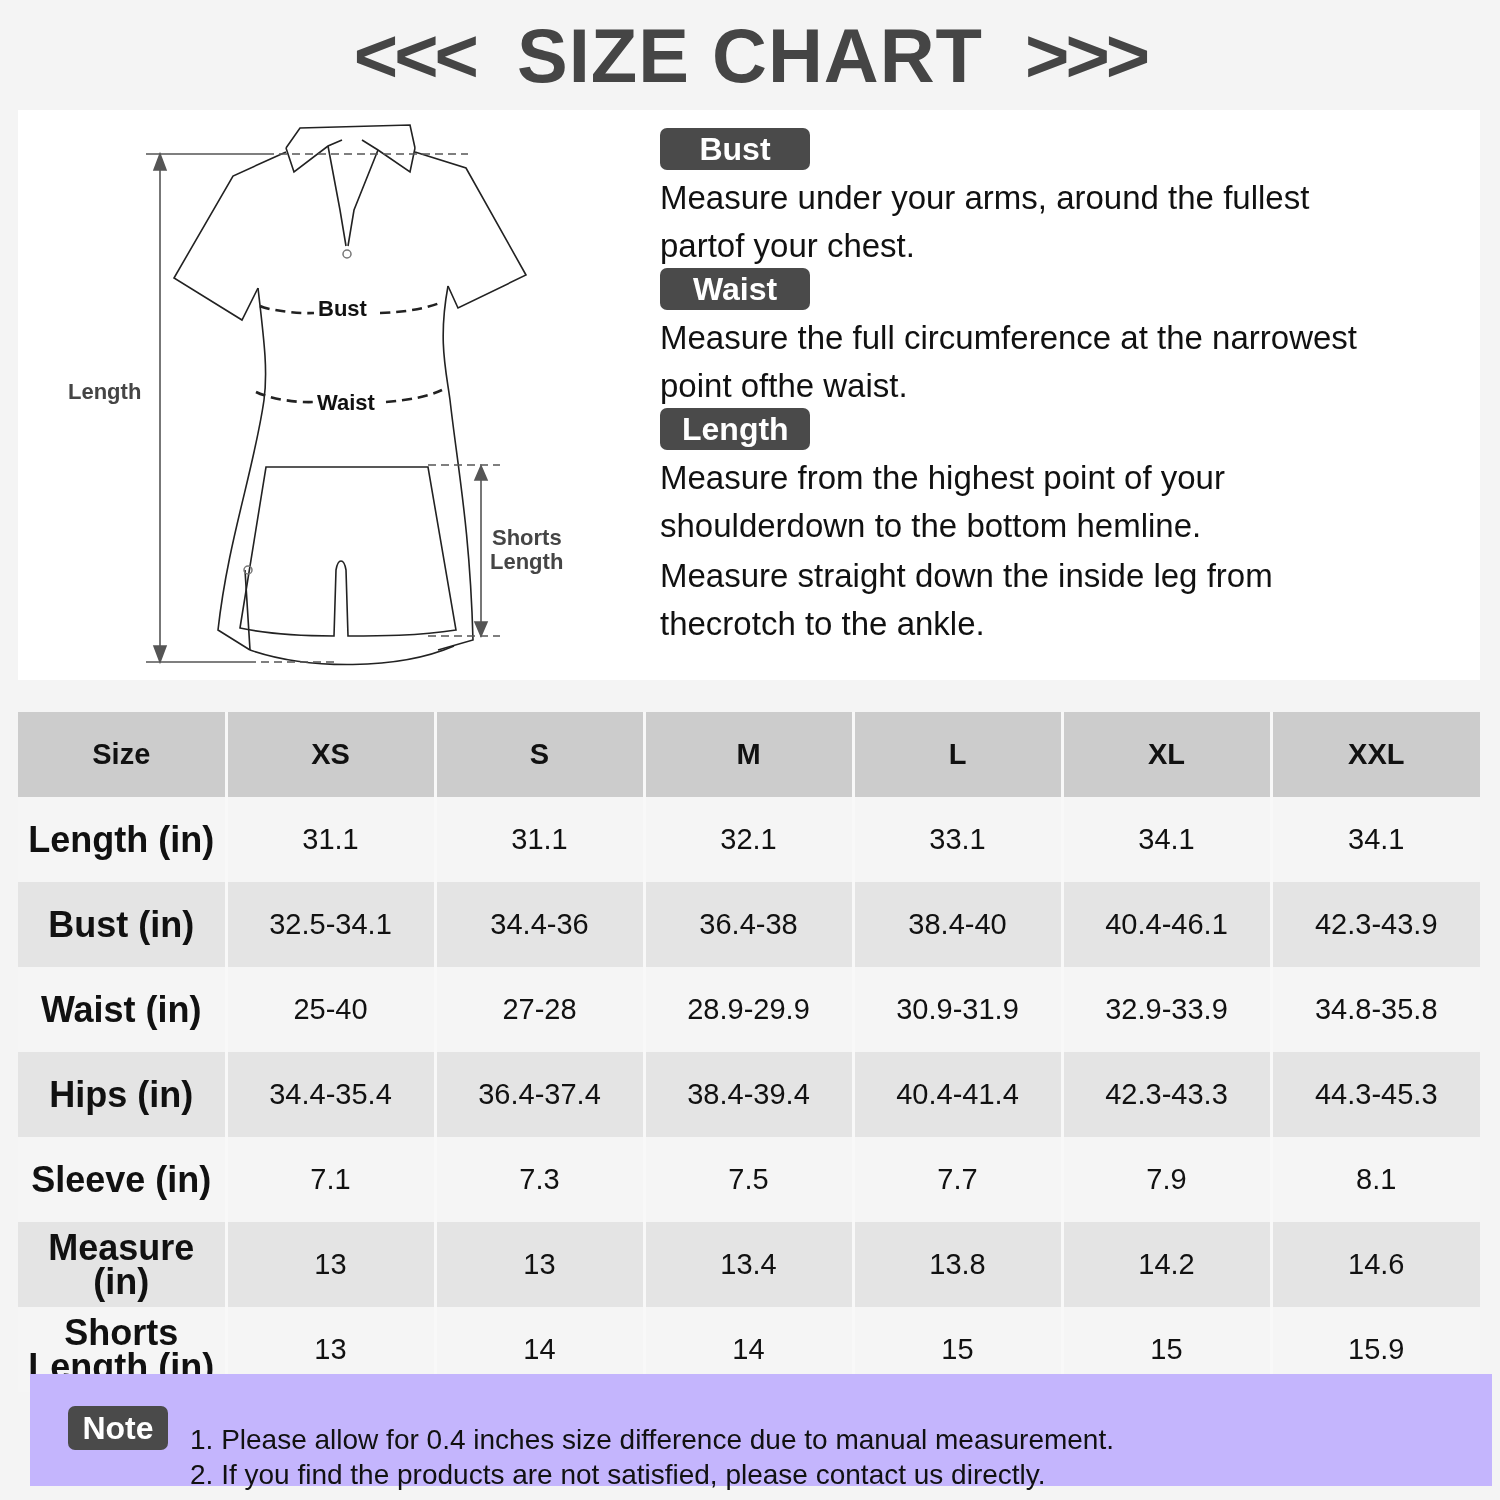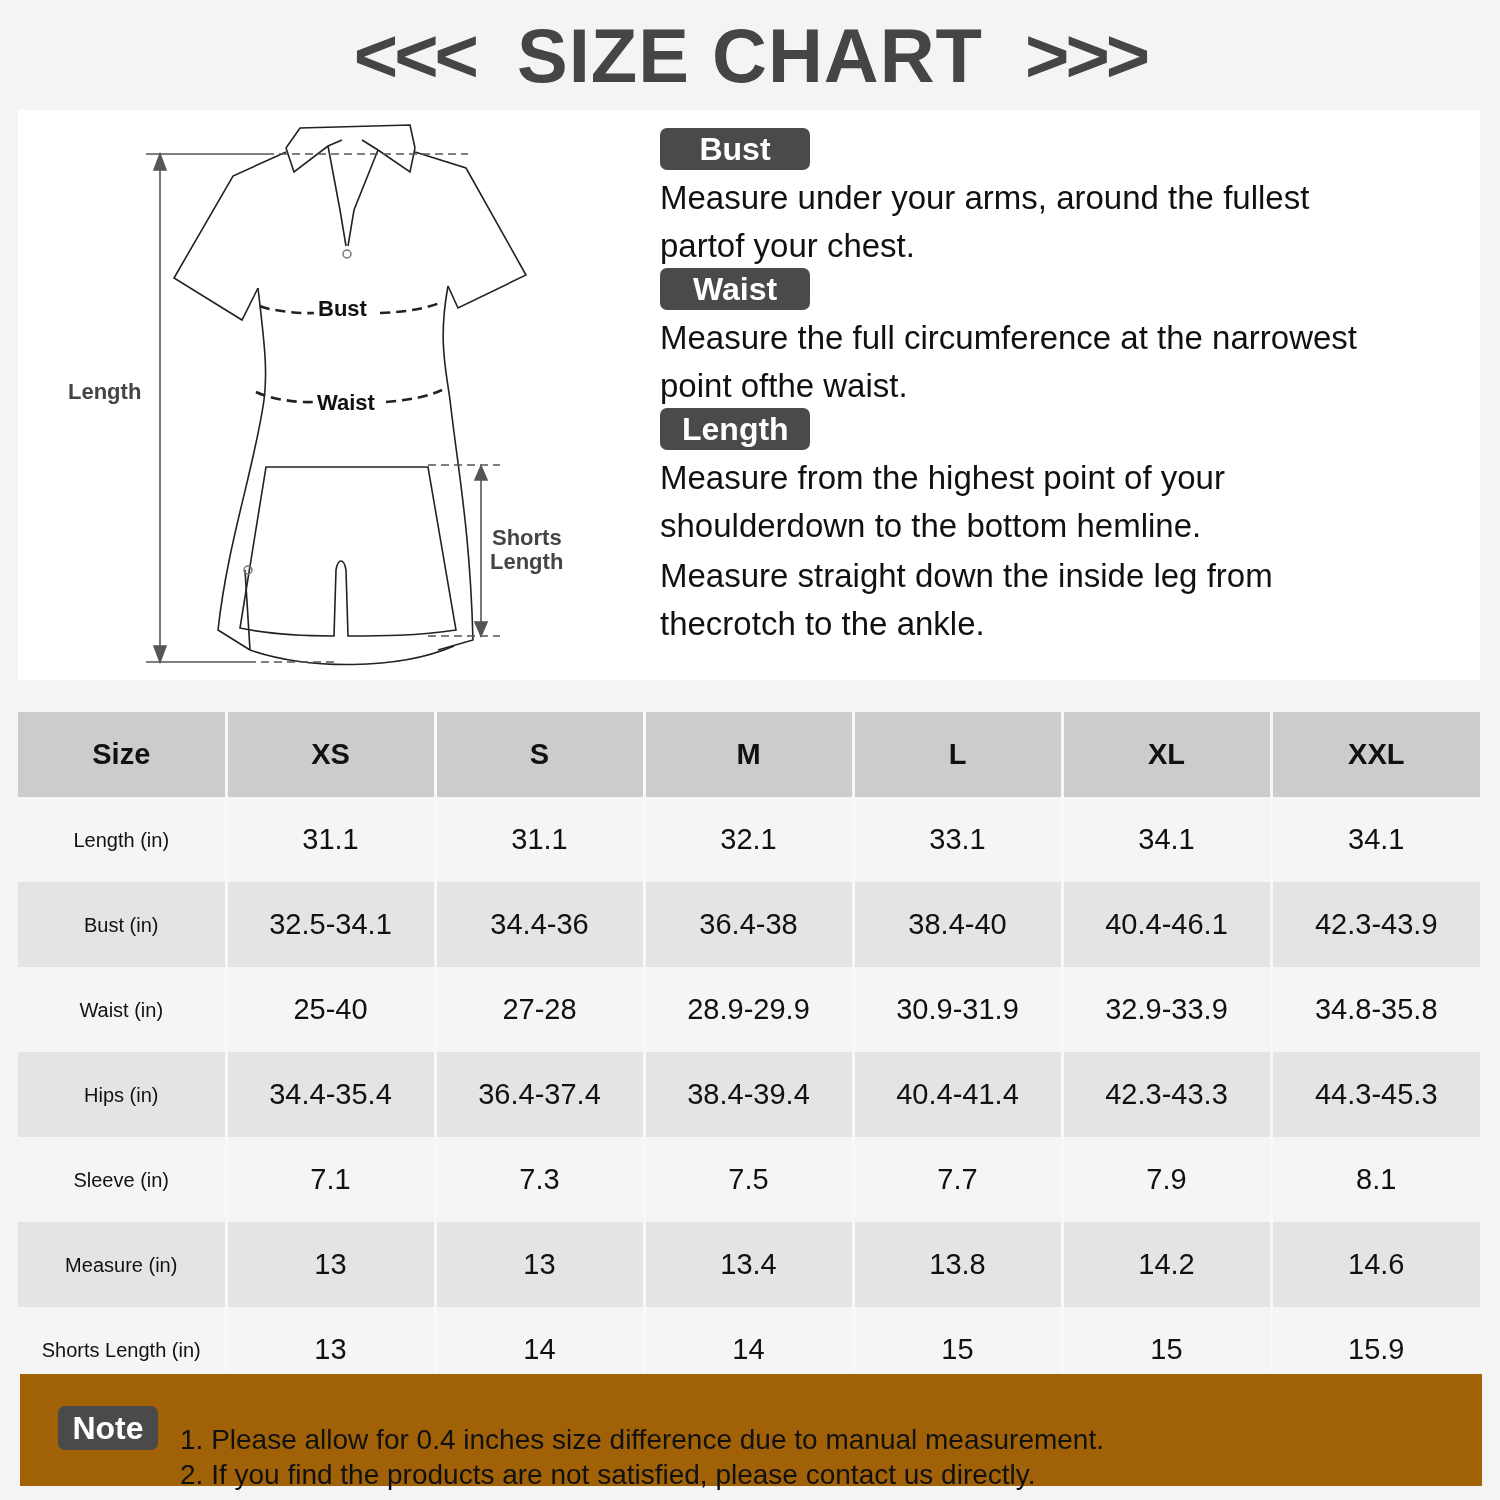--- a/index.html
+++ b/index.html
@@ -37,24 +37,24 @@
   }
   table.sizes th, table.sizes td {
     border-right: 3px solid #f8f8f8; text-align: center; vertical-align: middle;
     padding: 0; height: 85px;
   }
   table.sizes th:last-child, table.sizes td:last-child { border-right: none; }
   table.sizes thead th { background: #cccccc; font-size: 29px; font-weight: bold; }
   table.sizes tbody tr:nth-child(odd) td { background: #f5f5f5; }
   table.sizes tbody tr:nth-child(even) td { background: #e4e4e4; }
   table.sizes td { font-size: 29px; }
-  table.sizes td.row-label { font-weight: normal; font-size: 20px; white-space: normal; line-height: 34px; }
+  table.sizes td.row-label { font-weight: bold; font-size: 36px; white-space: normal; line-height: 34px; }
   .col-label { width: 208px; }
   .note-panel {
-    position: absolute; left: 20px; top: 1374px; width: 1462px; height: 112px; background: #a16207;
+    position: absolute; left: 30px; top: 1374px; width: 1462px; height: 112px; background: #c4b5fd;
   }
   .note-badge {
     position: absolute; left: 38px; top: 32px; width: 100px; height: 44px;
     background: #4a4a4a; color: #fff; font-weight: bold; font-size: 32px;
     line-height: 44px; text-align: center; border-radius: 7px;
   }
   .note-lines { position: absolute; left: 160px; top: 20px; font-size: 28px; line-height: 35px; color: #111; margin-top: 28px; }
 </style>
 </head>
 <body>

